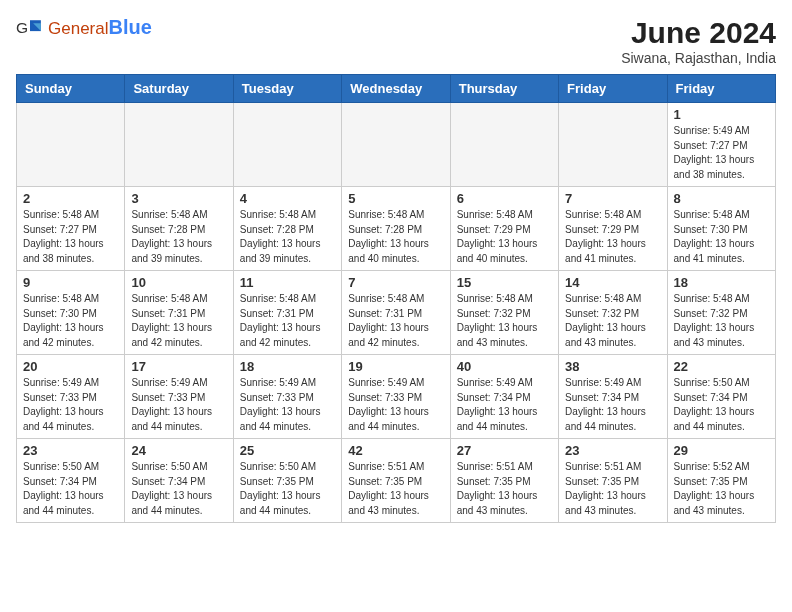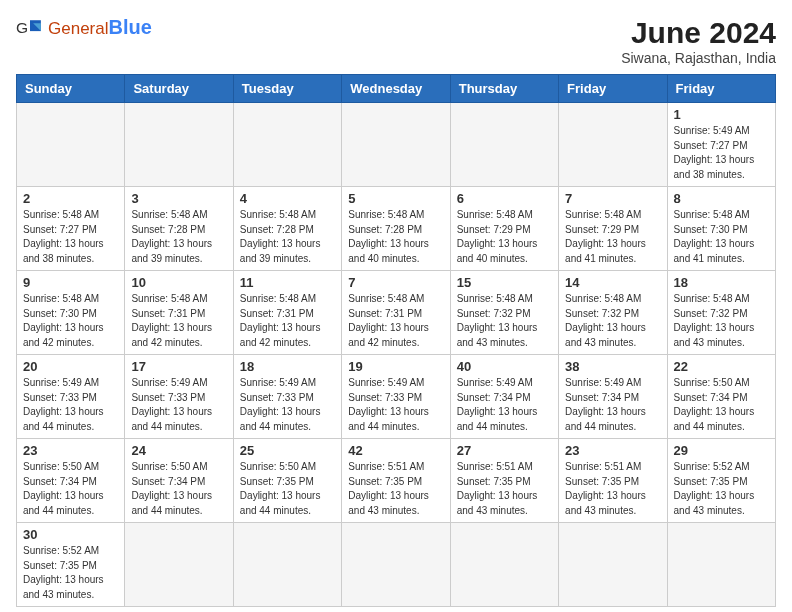--- a/index.html
+++ b/index.html
@@ -297,28 +297,14 @@
 Sunset: 7:35 PM
 Daylight: 13 hours and 43 minutes.</div>
         </td>
         <td>
           <span class="day-number">29</span>
           <div class="day-info" style="white-space: pre-line;">Sunrise: 5:52 AM
 Sunset: 7:35 PM
 Daylight: 13 hours and 43 minutes.</div>
         </td>
       </tr>
-      <tr class="last-row">
-        <td class="has-data">
-          <span class="day-number">30</span>
-          <div class="day-info" style="white-space: pre-line;">Sunrise: 5:52 AM
-Sunset: 7:35 PM
-Daylight: 13 hours and 43 minutes.</div>
-        </td>
-        <td class="empty"></td>
-        <td class="empty"></td>
-        <td class="empty"></td>
-        <td class="empty"></td>
-        <td class="empty"></td>
-        <td class="empty"></td>
-      </tr>
     </tbody>
 </table>
 
 </body></html>

